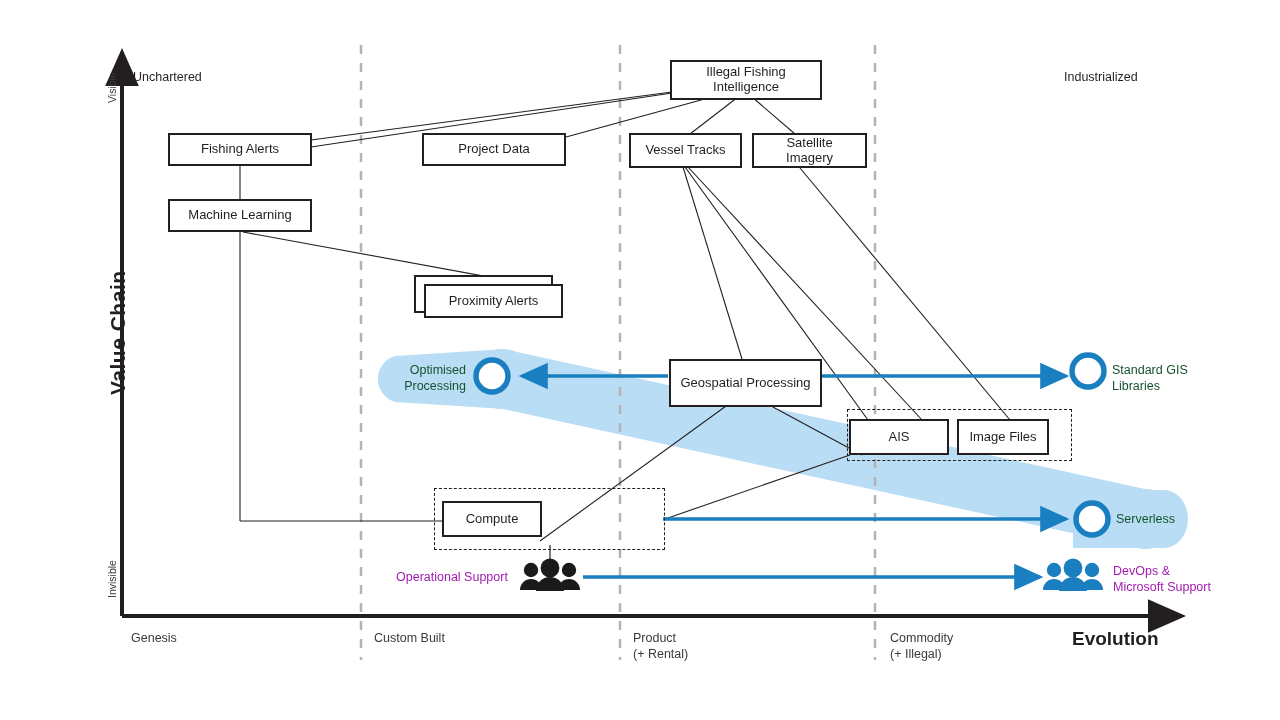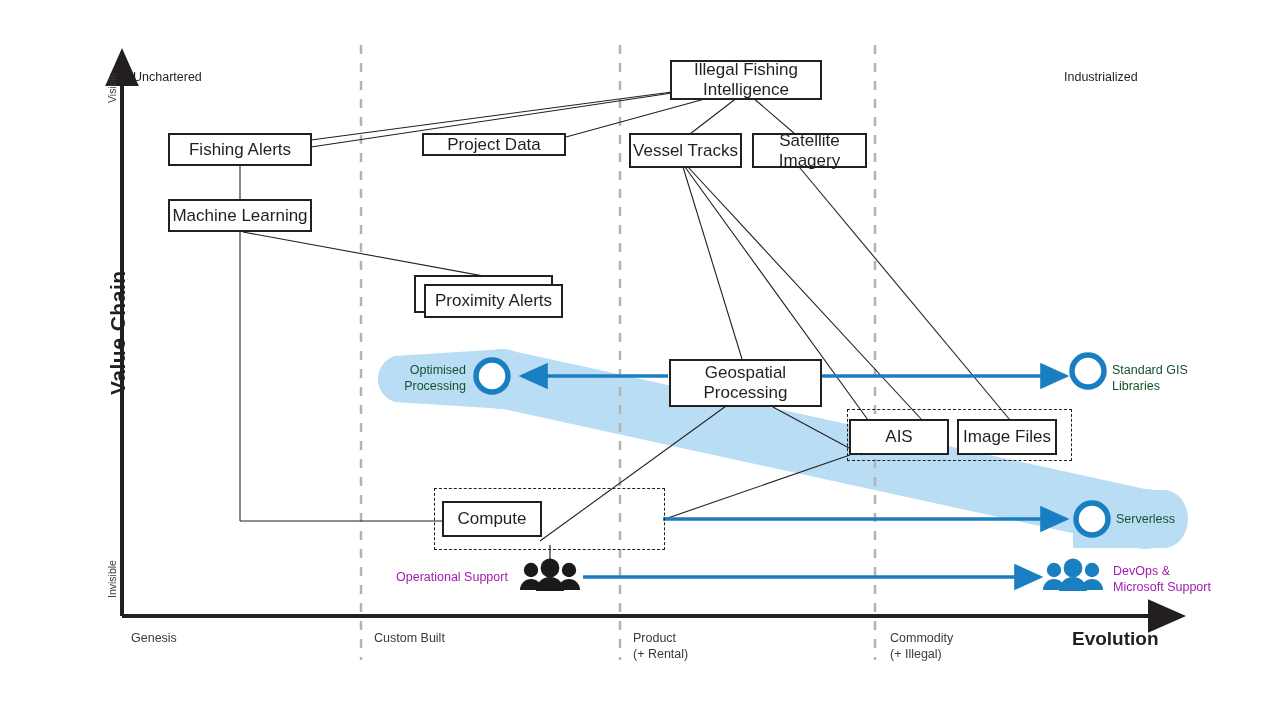--- a/index.html
+++ b/index.html
@@ -2,21 +2,21 @@
 <html><head>
 <meta charset="utf-8">
 <style>
   html,body{margin:0;padding:0;background:#ffffff;}
   body{width:1280px;height:720px;overflow:hidden;
        font-family:"Liberation Sans","DejaVu Sans",sans-serif;color:#231f20;}
   #map{position:relative;width:1280px;height:720px;}
   svg{position:absolute;left:0;top:0;width:1280px;height:720px;}
   .nodebox{position:absolute;background:#ffffff;border:2px solid #231f20;
            display:flex;align-items:center;justify-content:center;text-align:center;
-           font-size:17px;line-height:1.15;color:#231f20;box-sizing:border-box;}
+           font-size:13px;line-height:1.15;color:#231f20;box-sizing:border-box;}
   .stackshadow{position:absolute;background:#ffffff;border:2px solid #231f20;box-sizing:border-box;}
   .groupbox{position:absolute;border:1.5px dashed #231f20;box-sizing:border-box;background:transparent;}
   .plabel{position:absolute;font-size:12.5px;color:#a21caf;line-height:1.25;white-space:pre-line;}
   .axlabel{position:absolute;font-size:11px;color:#3a3a3a;}
   .ylab{position:absolute;font-size:21px;font-weight:bold;color:#231f20;
         transform:rotate(-90deg);transform-origin:left top;white-space:nowrap;letter-spacing:.5px;}
   .ysmall{position:absolute;font-size:10.5px;color:#3a3a3a;
         transform:rotate(-90deg);transform-origin:left top;white-space:nowrap;}
   .evolab{position:absolute;font-size:19px;font-weight:bold;color:#231f20;}
   .corner{position:absolute;font-size:12.5px;color:#231f20;}
@@ -126,29 +126,29 @@
 (+ Illegal)</div>
 
   <div class="groupbox" style="left:847px;top:409px;width:225px;height:52px;"></div>
   <div class="groupbox" style="left:434px;top:488px;width:231px;height:62px;"></div>
 
   <div class="stackshadow" style="left:414px;top:275px;width:139px;height:38px;"></div>
 
   <div class="nodebox" style="left:670px;top:60px;width:152px;height:40px;white-space:pre-line;">Illegal Fishing
 Intelligence</div>
   <div class="nodebox" style="left:168px;top:133px;width:144px;height:33px;">Fishing Alerts</div>
-  <div class="nodebox" style="left:422px;top:133px;width:144px;height:23px;">Project Data</div>
+  <div class="nodebox" style="left:422px;top:133px;width:144px;height:33px;">Project Data</div>
   <div class="nodebox" style="left:629px;top:133px;width:113px;height:35px;">Vessel Tracks</div>
   <div class="nodebox" style="left:752px;top:133px;width:115px;height:35px;white-space:pre-line;">Satellite
 Imagery</div>
   <div class="nodebox" style="left:168px;top:199px;width:144px;height:33px;">Machine Learning</div>
   <div class="nodebox" style="left:424px;top:284px;width:139px;height:34px;">Proximity Alerts</div>
   <div class="nodebox" style="left:669px;top:359px;width:153px;height:48px;">Geospatial Processing</div>
   <div class="nodebox" style="left:849px;top:419px;width:100px;height:36px;">AIS</div>
-  <div class="nodebox" style="left:957px;top:419px;width:100px;height:36px;">Image Files</div>
+  <div class="nodebox" style="left:957px;top:419px;width:92px;height:36px;">Image Files</div>
   <div class="nodebox" style="left:442px;top:501px;width:100px;height:36px;">Compute</div>
 
   <div class="ringlab" style="left:402px;top:363px;text-align:right;width:64px;">Optimised
 Processing</div>
   <div class="ringlab" style="left:1112px;top:363px;">Standard GIS
 Libraries</div>
   <div class="ringlab" style="left:1116px;top:512px;">Serverless</div>
 
   <div class="plabel" style="left:396px;top:570px;">Operational Support</div>
   <div class="plabel" style="left:1113px;top:564px;">DevOps &amp;

